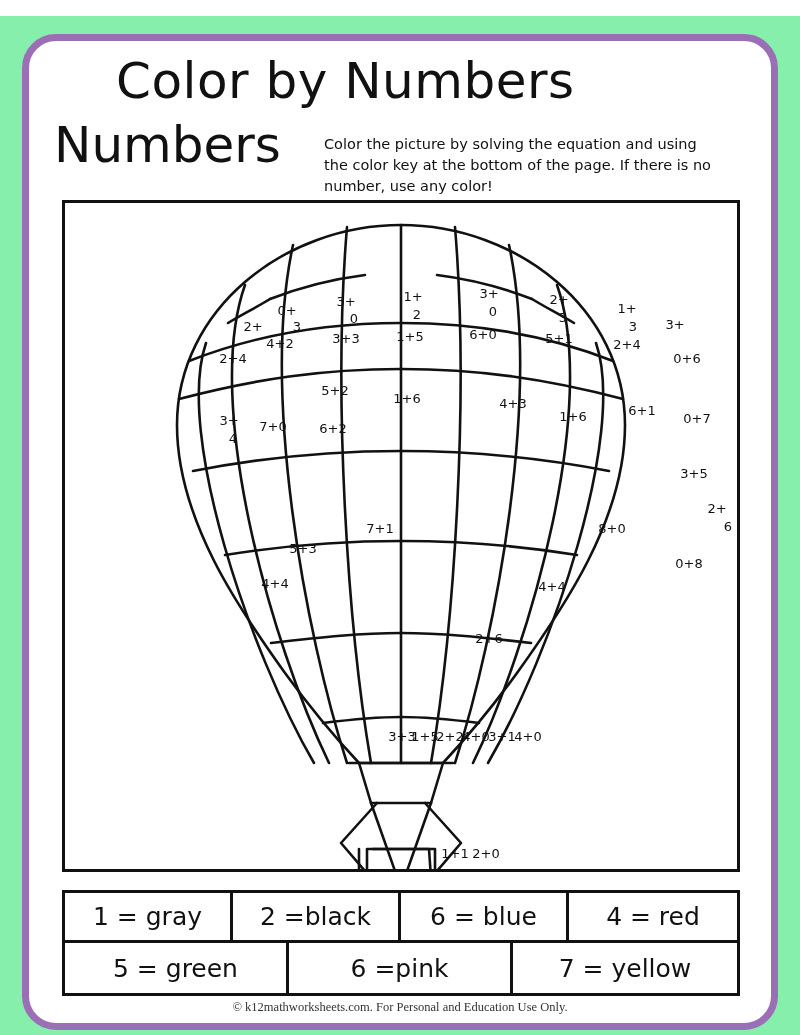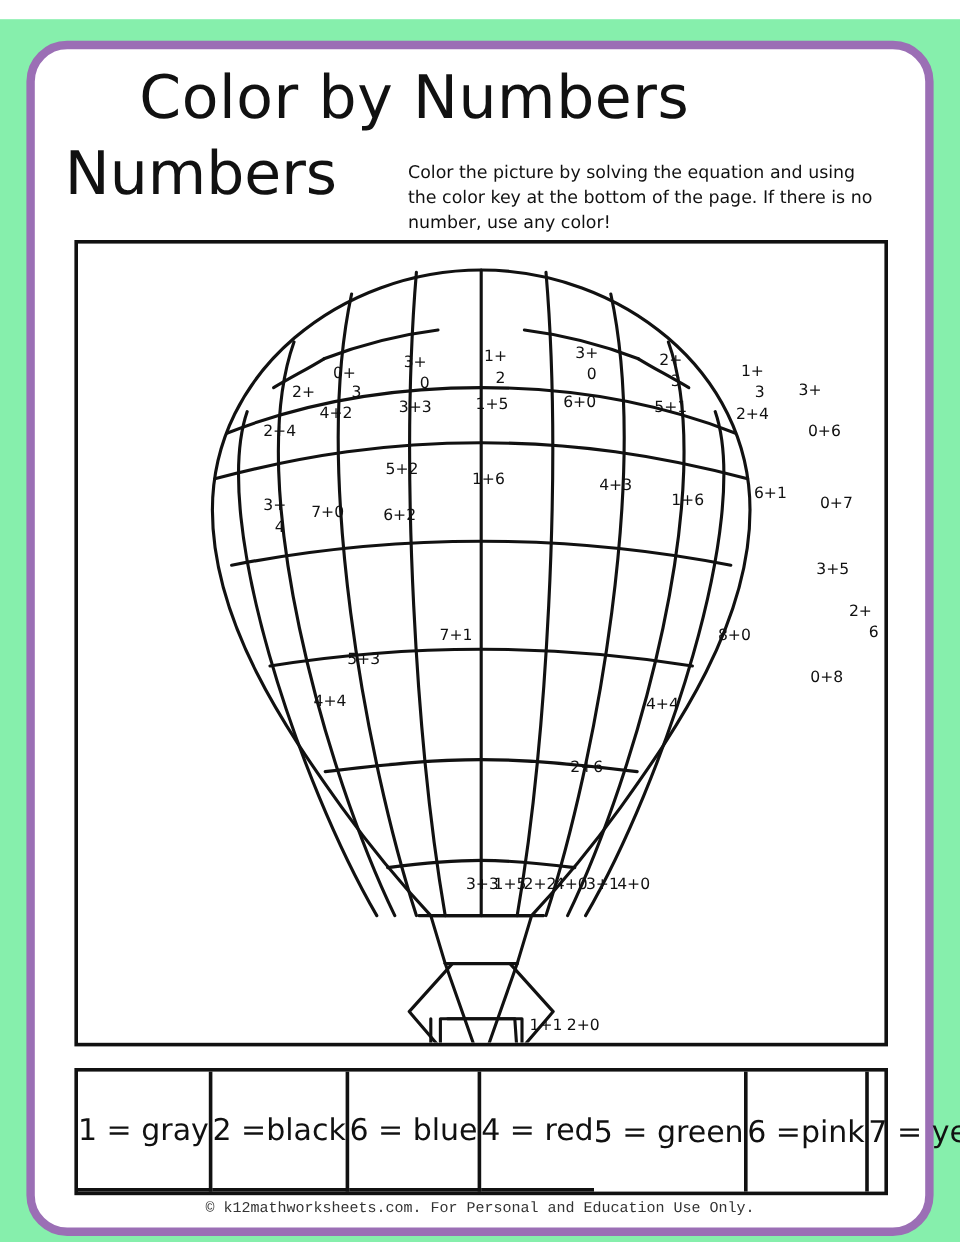--- a/index.html
+++ b/index.html
@@ -63,21 +63,21 @@
     left: 14px;
     top: 66px;
     font-size: 50px;
     font-weight: 400;
     color: #111111;
     white-space: nowrap;
     font-family: "DejaVu Sans", sans-serif;
   }
   .instructions {
     position: absolute;
-    left: 300px;
+    left: 284px;
     top: 84px;
     width: 400px;
     font-size: 14.5px;
     line-height: 1.45;
     color: #111111;
     font-family: "DejaVu Sans", sans-serif;
   }
   
   .picture-box {
     position: absolute;
@@ -98,21 +98,21 @@
   
   .key {
     position: absolute;
     left: 22px;
     top: 840px;
     width: 678px;
     height: 106px;
     border: 3px solid #111111;
     box-sizing: border-box;
     display: flex;
-    flex-direction: row;
+    flex-direction: column;
     background: #ffffff;
   }
   .key-row {
     display: flex;
     flex: 1 1 50%;
   }
   .key-row:first-child .key-cell {
     border-bottom: 3px solid #111111;
   }
   .key-cell {
@@ -131,21 +131,21 @@
     border-right: none;
   }
   .footer {
     position: absolute;
     left: 0px;
     top: 950px;
     width: 720px;
     text-align: center;
     font-size: 12.5px;
     color: #333333;
-    font-family: Liberation Mono, monospace;
+    font-family: Liberation Serif, serif;
   }
   text {
     font-family: "DejaVu Sans", sans-serif;
     fill: #111111;
   }
 </style>
 </head>
 <body>
 
 <div class="page">

